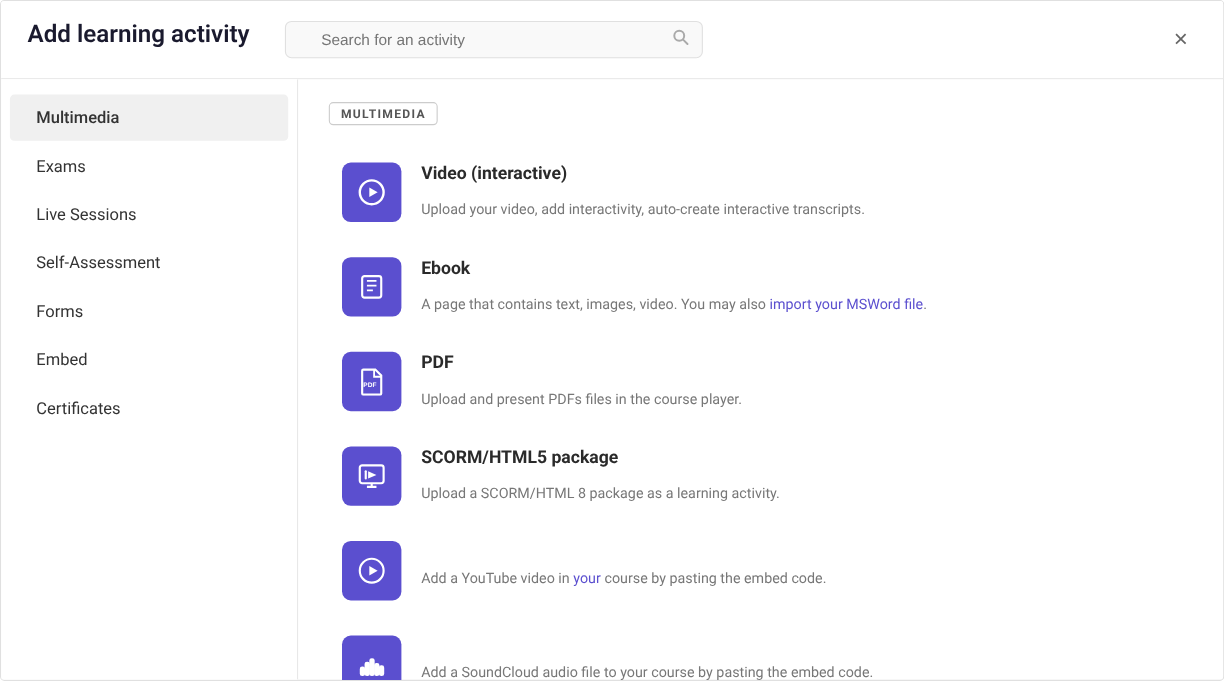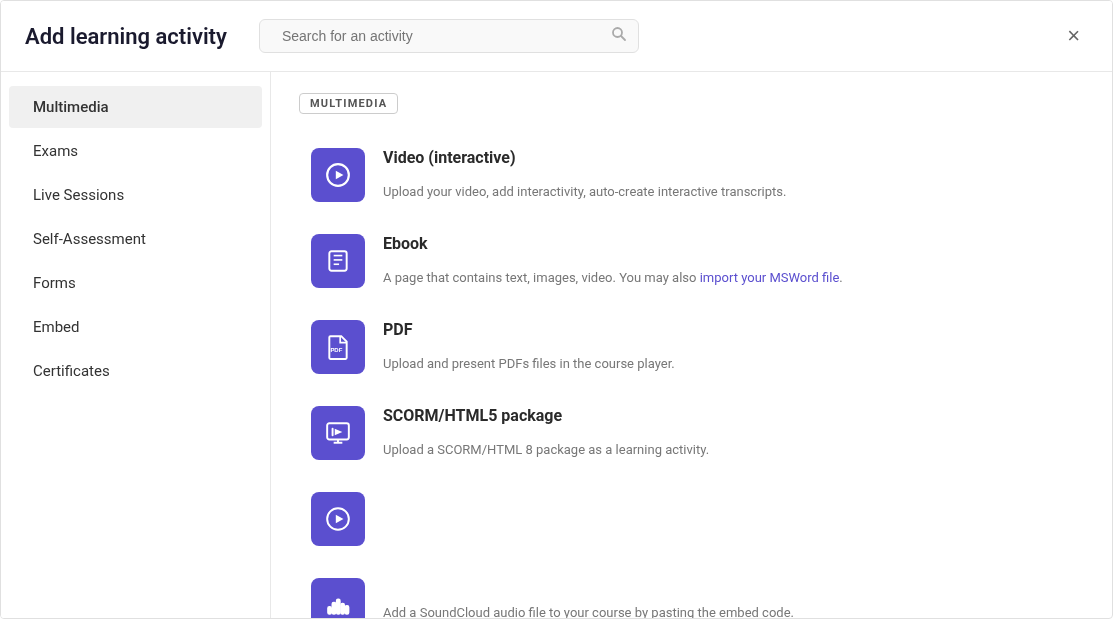--- a/index.html
+++ b/index.html
@@ -18,21 +18,20 @@
       background: #fff;
       display: flex;
       flex-direction: column;
       border: 1px solid #e0e0e0;
       border-radius: 4px;
       overflow: hidden;
     }
 
     .modal-header {
       display: flex;
-      align-items: center;
       padding: 18px 24px;
       border-bottom: 1px solid #e8e8e8;
       background: #fff;
     }
 
     .modal-title {
       font-size: 22px;
       font-weight: 600;
       color: #1a1a2e;
       margin-right: 32px;
@@ -40,21 +39,21 @@
     }
 
     .search-bar {
       flex: 1;
       max-width: 380px;
       position: relative;
     }
 
     .search-input {
       width: 100%;
-      padding: 8px 40px 8px 22px;
+      padding: 8px 40px 8px 32px;
       border: 1px solid #e0e0e0;
       border-radius: 6px;
       font-size: 14px;
       color: #aaa;
       background: #f9f9f9;
       outline: none;
     }
 
     .search-icon {
       position: absolute;
@@ -276,20 +275,23 @@
         </div>
 
         <div class="activity-item">
           <div class="activity-icon">
             <svg viewBox="0 0 24 24" xmlns="http://www.w3.org/2000/svg">
               <circle cx="12" cy="12" r="10" stroke="#fff" stroke-width="1.8"></circle>
               <polygon points="10,8 17,12 10,16" fill="#fff" stroke="none"></polygon>
             </svg>
           </div>
           <div class="activity-text">
+            <div class="activity-desc">
+              Add a YouTube video in <span style="color:#5b4fcf">your</span> course by pasting the embed code.
+            </div>
           </div>
         </div>
 
         <div class="activity-item">
           <div class="activity-icon">
             <svg viewBox="0 0 24 24" xmlns="http://www.w3.org/2000/svg">
 
               <rect x="3" y="14" width="2.5" height="6" rx="1" fill="#fff"></rect>
               <rect x="7" y="10" width="2.5" height="10" rx="1" fill="#fff"></rect>
               <rect x="11" y="7" width="2.5" height="13" rx="1" fill="#fff"></rect>

